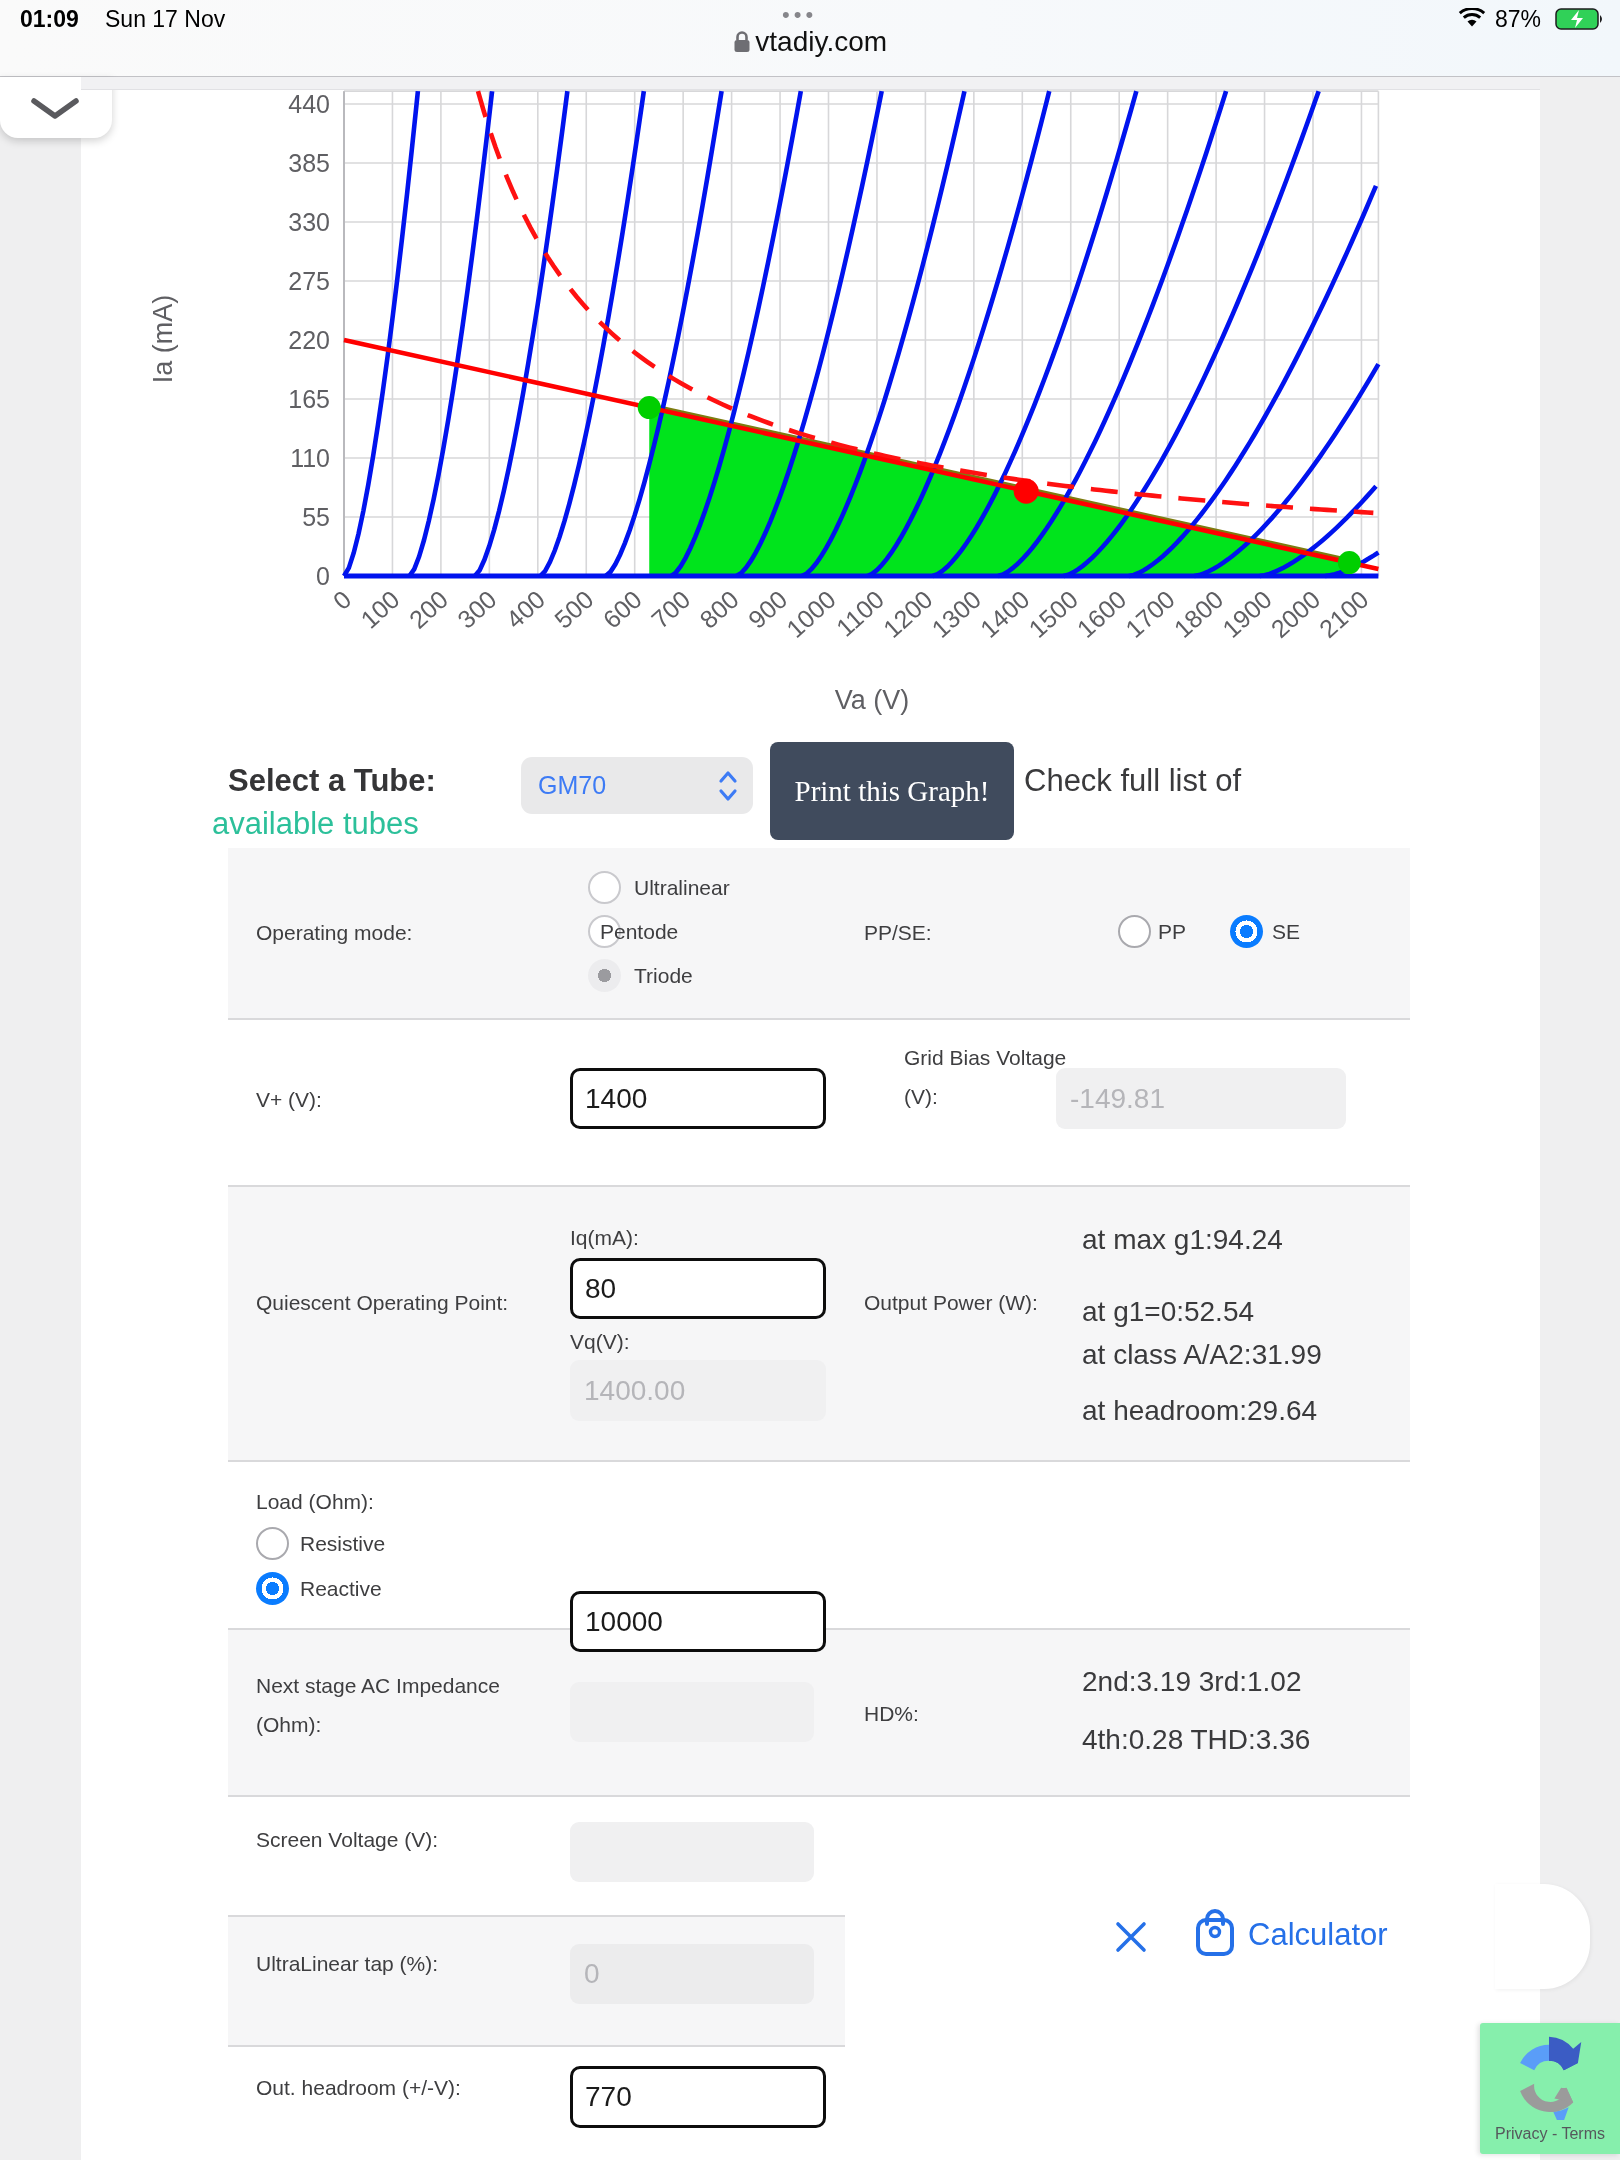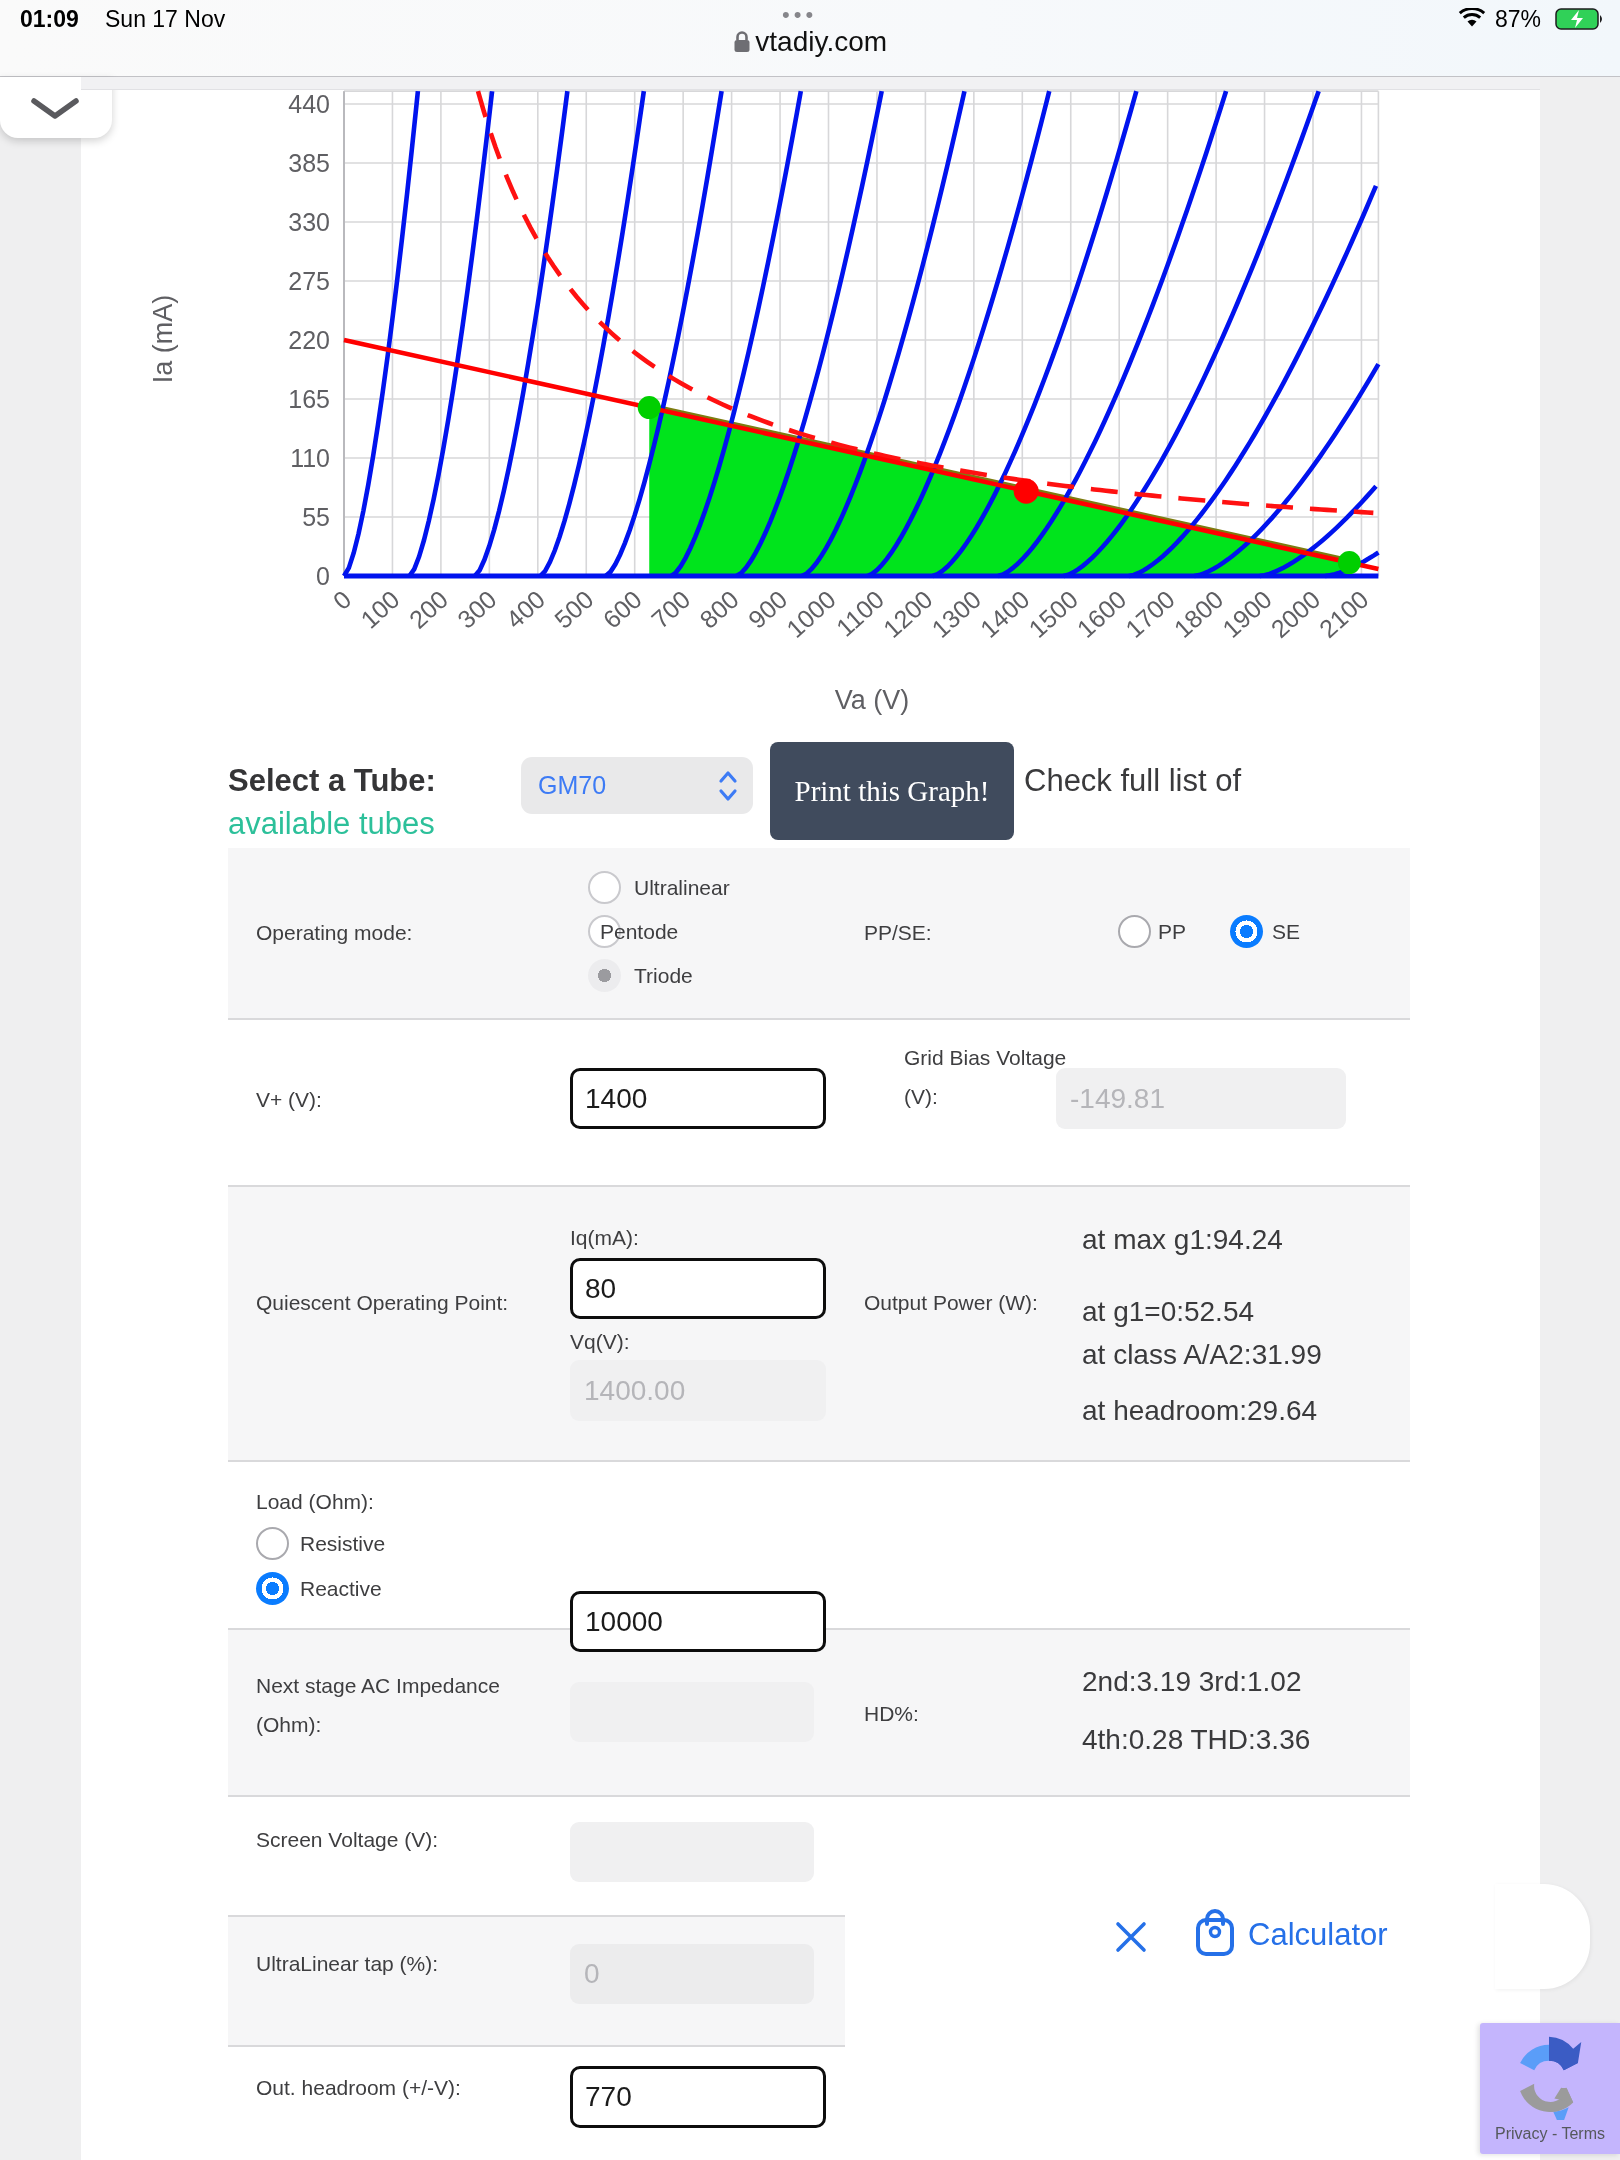--- a/index.html
+++ b/index.html
@@ -159,21 +159,21 @@
 <div class="abs" style="left:521px;top:757px;width:232px;height:57px;background:#e9e9ea;border-radius:11px;">
   <span style="position:absolute;left:17px;top:14px;font-size:25px;color:#3d7bf5;">GM70</span>
   <svg style="position:absolute;right:14px;top:11px;" width="22" height="36" viewBox="0 0 22 36">
     <path d="M4 13 L11 5 L18 13" stroke="#3d7bf5" stroke-width="3.2" fill="none" stroke-linecap="round" stroke-linejoin="round"></path>
     <path d="M4 23 L11 31 L18 23" stroke="#3d7bf5" stroke-width="3.2" fill="none" stroke-linecap="round" stroke-linejoin="round"></path>
   </svg>
 </div>
 <button class="abs" style="left:770px;top:742px;width:244px;height:98px;background:#404b5d;color:#fff;border:none;border-radius:8px;
          font-family:'Liberation Serif', serif;font-size:29px;cursor:pointer;">Print this Graph!</button>
 <span class="abs" style="left:1024px;top:763px;font-size:31px;color:#3a3a3c;">Check full list of</span>
-<span class="abs" style="left:228px;top:806px;font-size:31px;color:#2cc09a;">available tubes</span>
+<span class="abs" style="left:212px;top:806px;font-size:31px;color:#2cc09a;">available tubes</span>
 
 <div class="rowbg" style="left:228px;top:848px;width:1182px;height:170px;"></div>
 <div class="rowbg" style="left:228px;top:1185px;width:1182px;height:277px;"></div>
 <div class="rowbg" style="left:228px;top:1630px;width:1182px;height:167px;"></div>
 <div class="rowbg" style="left:228px;top:1917px;width:617px;height:130px;"></div>
 
 <div class="divider" style="left:228px;top:1018px;width:1182px;"></div>
 <div class="divider" style="left:228px;top:1185px;width:1182px;"></div>
 <div class="divider" style="left:228px;top:1460px;width:1182px;"></div>
 <div class="divider" style="left:228px;top:1628px;width:1182px;"></div>
@@ -237,21 +237,21 @@
   <circle cx="21" cy="26" r="4.5" fill="none" stroke="#2570e8" stroke-width="3.4"></circle>
 </svg>
 <span class="abs" style="left:1248px;top:1917px;font-size:31px;color:#2570e8;">Calculator</span>
 
 <span class="lbl" style="left:256px;top:1944px;width:240px;">UltraLinear tap (%):</span>
 <input class="dinp" disabled="" style="left: 570px; top: 1944px; width: 244px; height: 60px; background: rgb(236, 236, 237);" value="0">
 
 <span class="lbl" style="left:256px;top:2068px;width:230px;">Out. headroom (+/-V):</span>
 <input class="inp" style="left: 570px; top: 2066px; width: 256px; height: 62px;" value="770">
 
-<div class="abs" style="left:1480px;top:2023px;width:140px;height:131px;background:#c4b5fd;border-radius:3px 0 0 3px;box-shadow:-2px 1px 5px rgba(0,0,0,0.12);">
+<div class="abs" style="left:1480px;top:2023px;width:140px;height:131px;background:#86efac;border-radius:3px 0 0 3px;box-shadow:-2px 1px 5px rgba(0,0,0,0.12);">
   <svg style="position:absolute;left:26px;top:11px;" width="86" height="86" viewBox="0 0 64 64">
     <path d="M32 8 A24 24 0 0 1 53.5 21.5 L43 27 A12 12 0 0 0 32 20 Z" fill="#3b5cc4"></path>
     <path d="M53.5 21.5 L56 6 L50 11 A24 24 0 0 0 32 2 L32 20 A12 12 0 0 1 43 27 Z" fill="#3b5cc4"></path>
     <path d="M32 8 A24 24 0 0 0 10.5 21.5 L21 27 A12 12 0 0 1 32 20 Z" fill="#5a9df8"></path>
     <path d="M8 32 a24 24 0 0 0 4 13.2 L2 58 l17-2.5 A24 24 0 0 1 8 32 Z" fill="#5a9df8" transform="rotate(-62 32 32)"></path>
     <path d="M10.5 42.5 A24 24 0 0 0 50 51 L45 40 A12 12 0 0 1 21 37 Z" fill="#9b9b9b"></path>
     <path d="M50 51 L36 48 l5 -8 A12 12 0 0 0 45 40 Z" fill="#9b9b9b"></path>
   </svg>
   <span style="position:absolute;left:0;top:102px;width:140px;text-align:center;font-size:16px;color:#55585c;">Privacy - Terms</span>
 </div>

